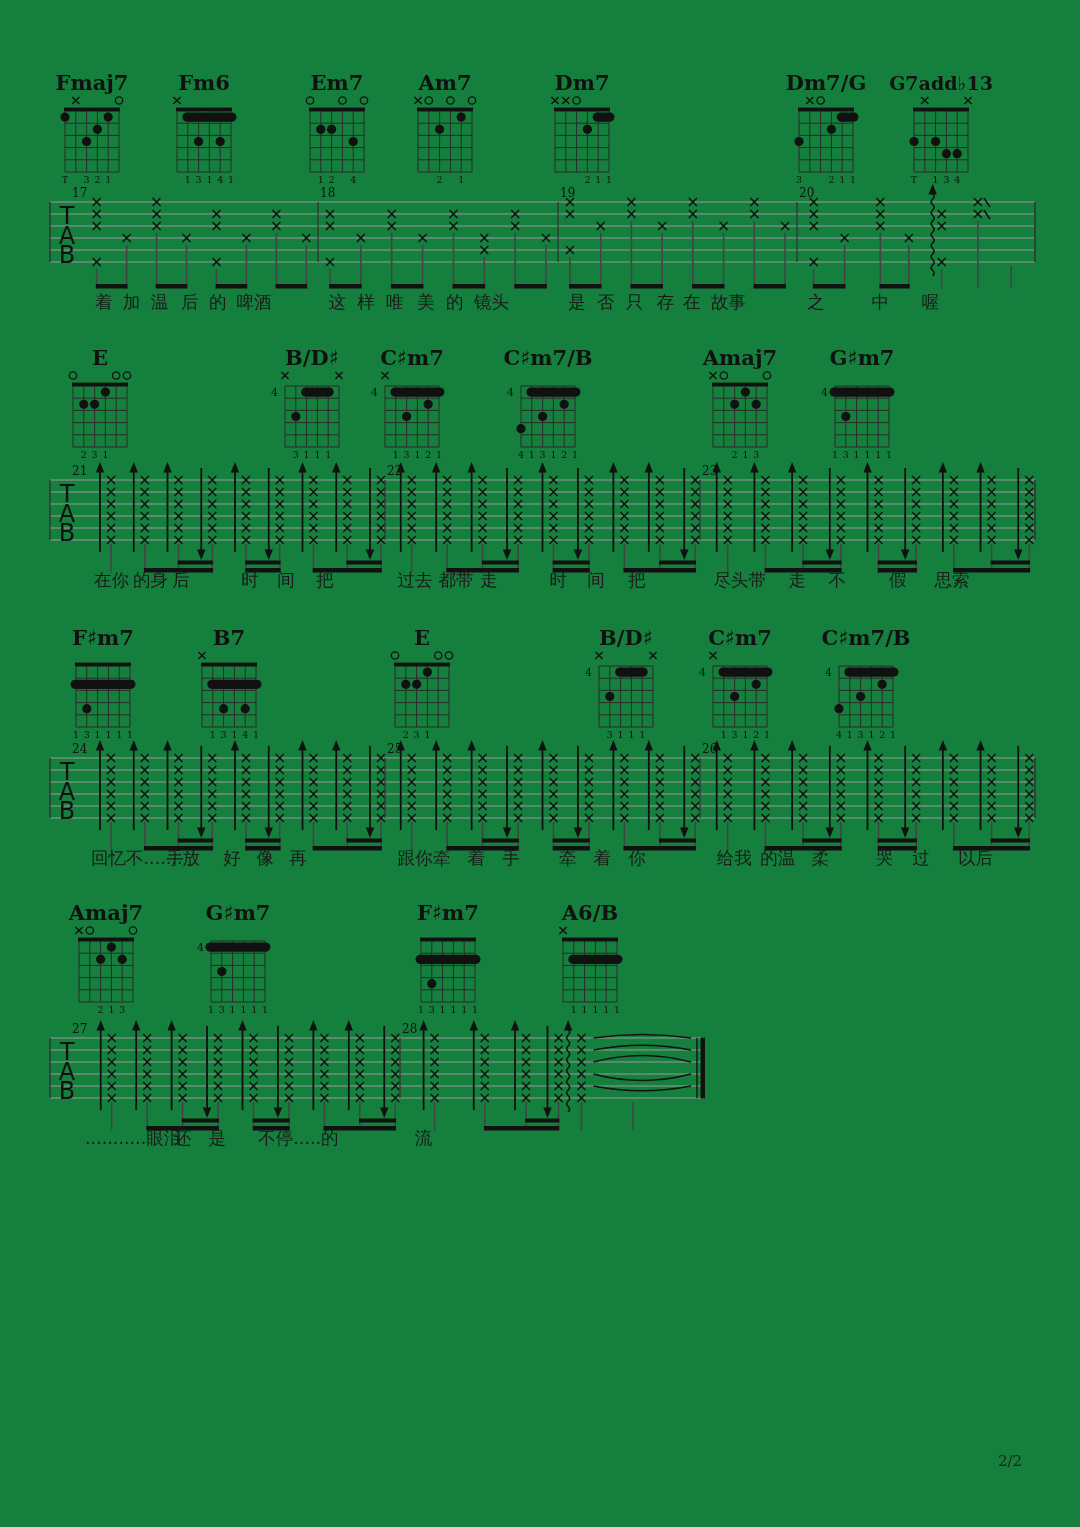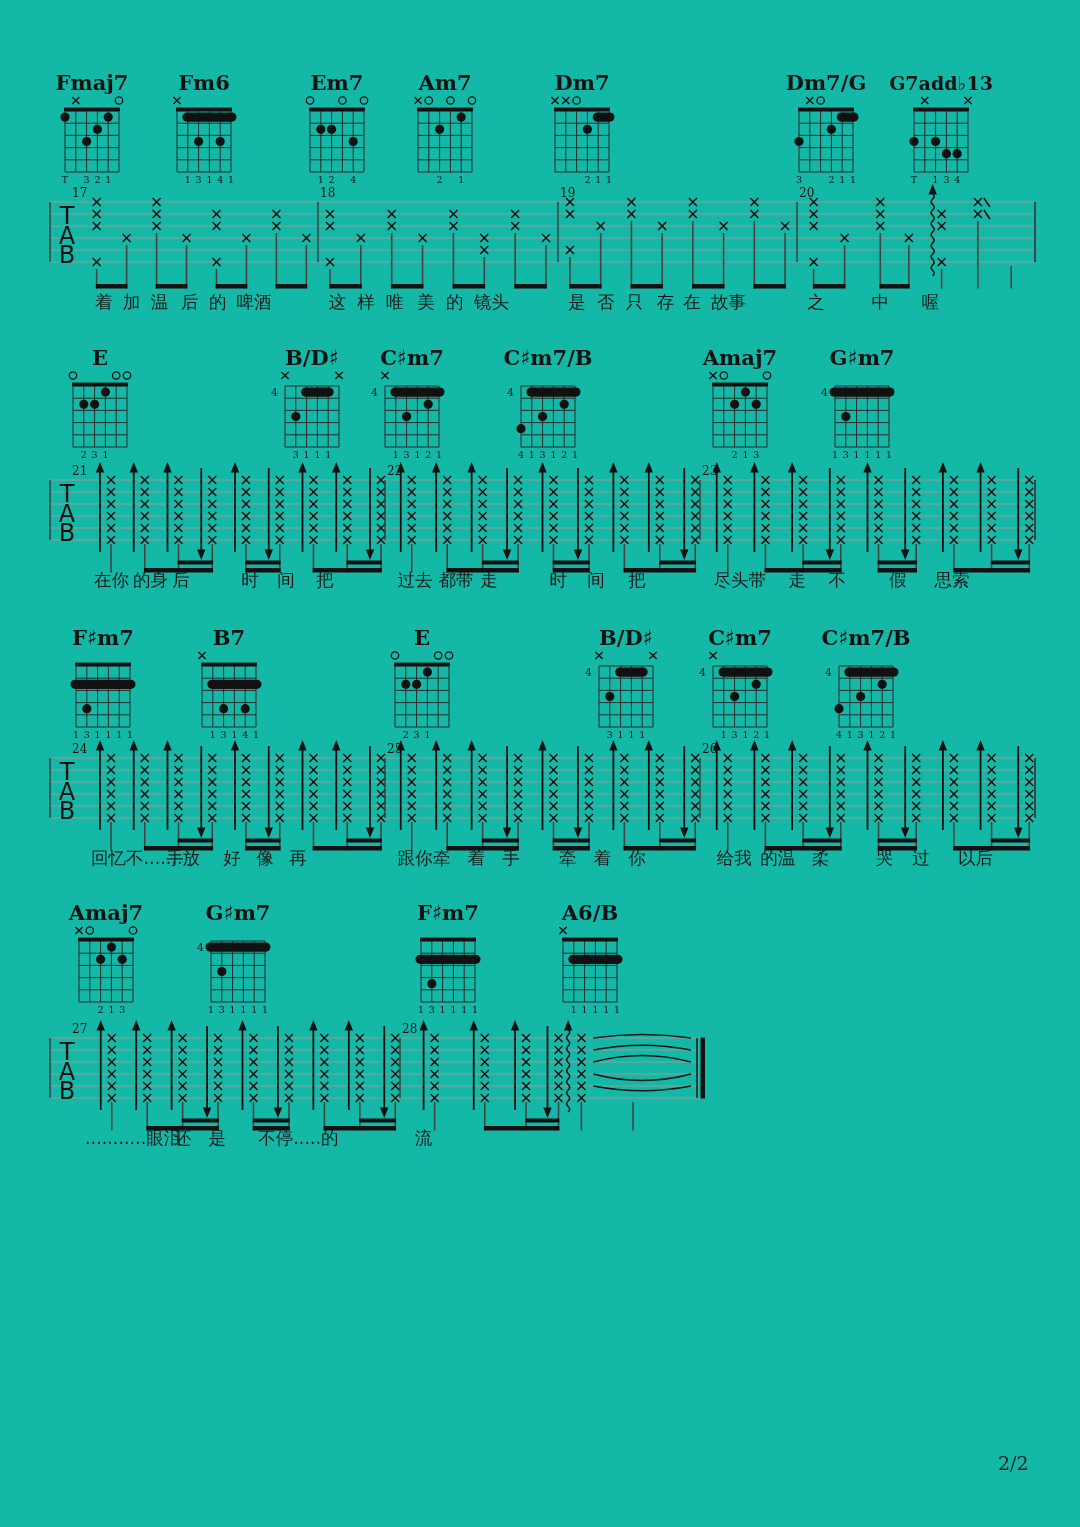--- a/index.html
+++ b/index.html
@@ -1,19 +1,19 @@
 <!DOCTYPE html>
 <html><head>
 <meta charset="utf-8">
 <style>
   html,body{margin:0;padding:0;background:#e8e8e8;}
-  .page{position:relative;width:1080px;height:1527px;background:#14b8a6;margin:0 auto;
+  .page{position:relative;width:1080px;height:1527px;background:#15803d;margin:0 auto;
         font-family:"DejaVu Serif","Liberation Serif",serif;}
   svg{position:absolute;left:0;top:0;}
-  .pagenum{position:absolute;left:998px;top:1452px;font-size:19px;color:#222;
+  .pagenum{position:absolute;left:998px;top:1452px;font-size:15px;color:#222;
            font-family:"DejaVu Serif","Liberation Serif",serif;}
 </style>
 </head>
 <body>
 
 <div class="page">
   <svg id="score" width="1080" height="1527" viewBox="0 0 1080 1527">
       <g>
         <g>
           <text x="92" y="90" font-size="21" fill="#111111" text-anchor="middle" font-family="&quot;DejaVu Serif&quot;,&quot;Liberation Serif&quot;,serif" font-weight="bold">Fmaj7</text>

